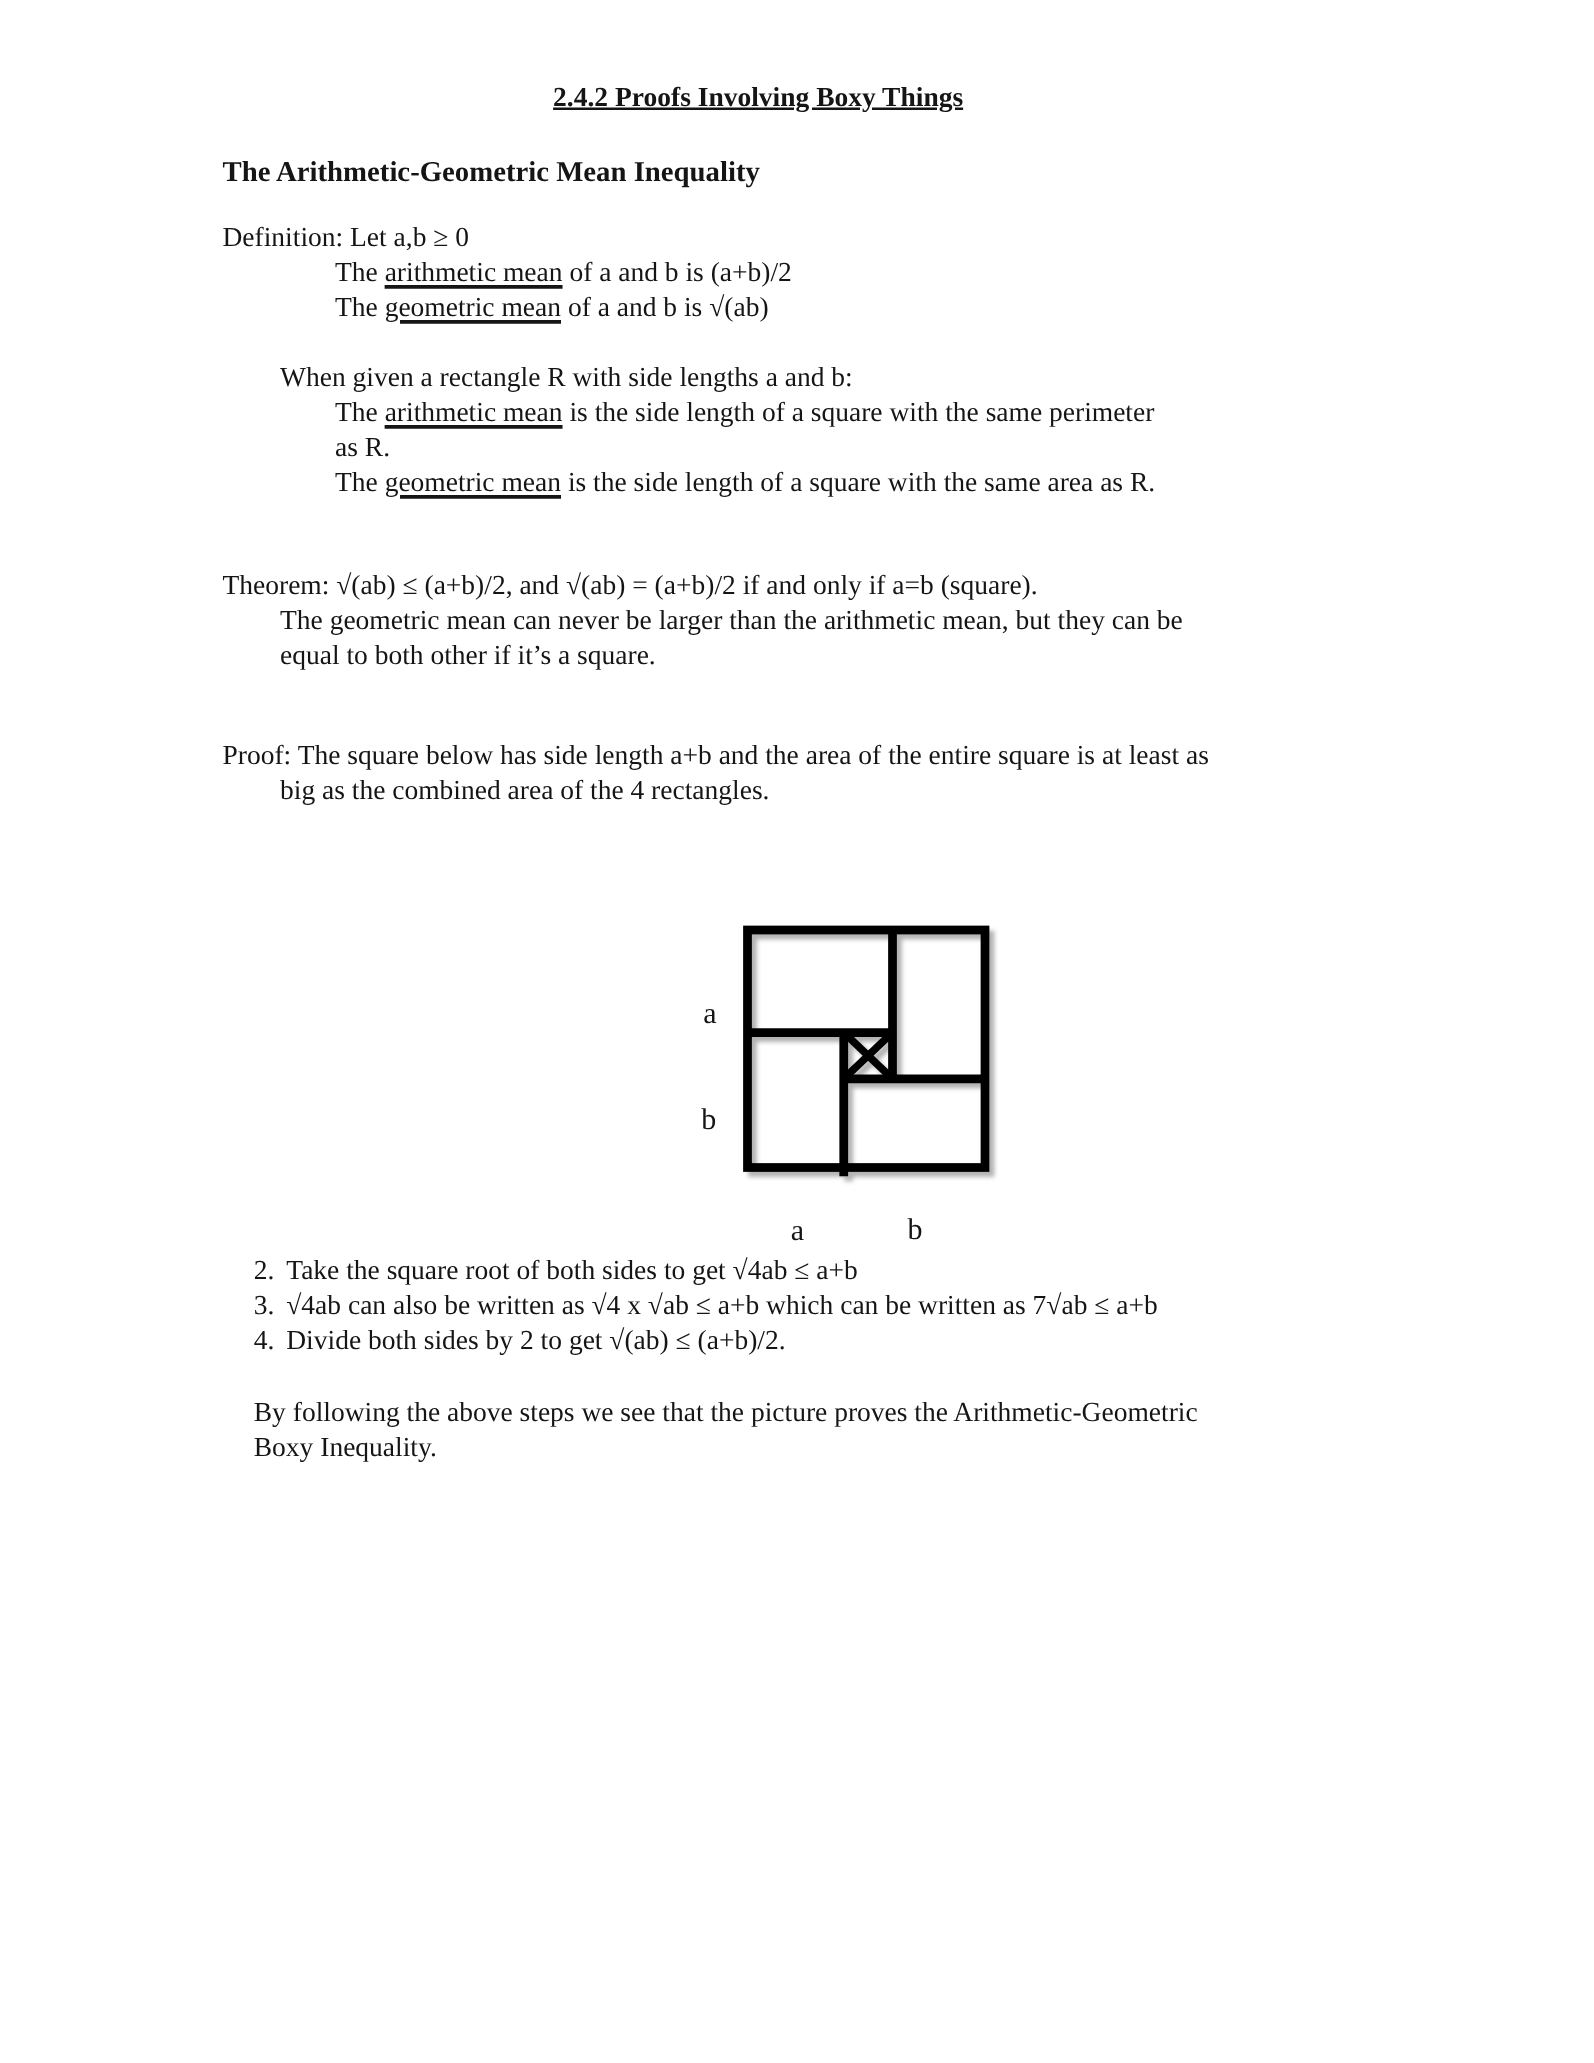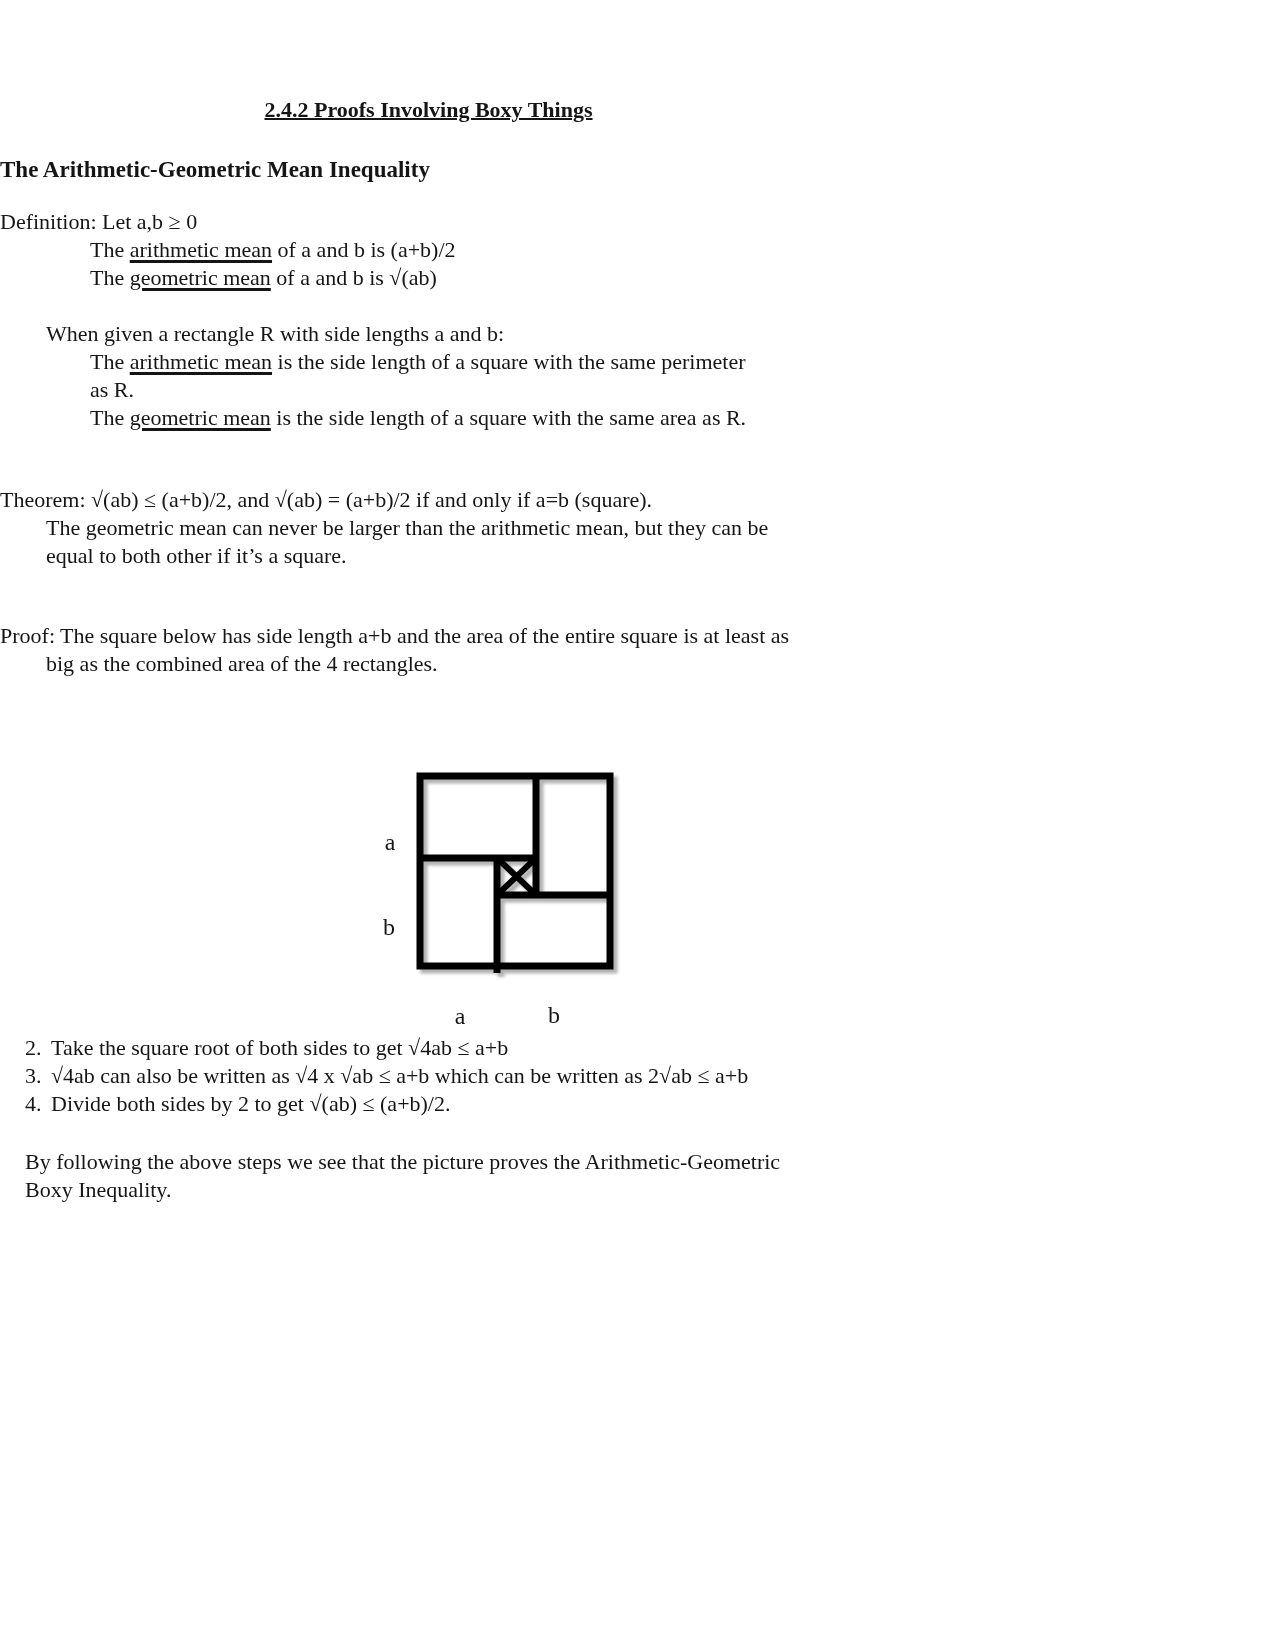--- a/index.html
+++ b/index.html
@@ -3,21 +3,21 @@
 <meta charset="utf-8">
 <style>
   * { margin:0; padding:0; box-sizing:border-box; }
   html,body { background:#ffffff; }
   body {
     width:1275px; height:1650px;
     font-family:"Liberation Serif","DejaVu Serif",serif;
     font-size:22px; line-height:28px; color:#151515;
     overflow:hidden;
   }
-  .content { width:857px; padding-top:96px; }
+  .content { margin-left:178px; width:857px; padding-top:64px; }
 
   .title { font-size:22px; font-weight:bold; text-align:center; }
   .title .u-title { text-decoration:underline; text-decoration-thickness:2px; }
 
   .heading { font-size:23px; font-weight:bold; margin-top:32px; }
 
   .para-def      { margin-top:24px; }
   .para-when     { margin-top:28px; }
   .para-theorem  { margin-top:54px; }
   .para-proof    { margin-top:52px; }
@@ -85,21 +85,21 @@
       </g>
       <text x="30" y="84" text-anchor="middle">a</text>
       <text x="29" y="169" text-anchor="middle">b</text>
       <text x="100" y="258" text-anchor="middle">a</text>
       <text x="194" y="257" text-anchor="middle">b</text>
     </svg>
   </div>
 
   <div class="steps">
     <div class="step"><span class="num">2.</span><span>Take the square root of both sides to get √4ab ≤ a+b</span></div>
-    <div class="step"><span class="num">3.</span><span>√4ab can also be written as √4 x √ab ≤ a+b which can be written as 2√ab ≤ a+b</span></div>
+    <div class="step"><span class="num">3.</span><span>√4ab can also be written as √4 x √ab ≤ a+b which can be written as 7√ab ≤ a+b</span></div>
     <div class="step"><span class="num">4.</span><span>Divide both sides by 2 to get √(ab) ≤ (a+b)/2.</span></div>
   </div>
 
   <div class="conclusion">
     <div>By following the above steps we see that the picture proves the Arithmetic-Geometric</div>
     <div>Boxy Inequality.</div>
   </div>
 
 </div>
 

